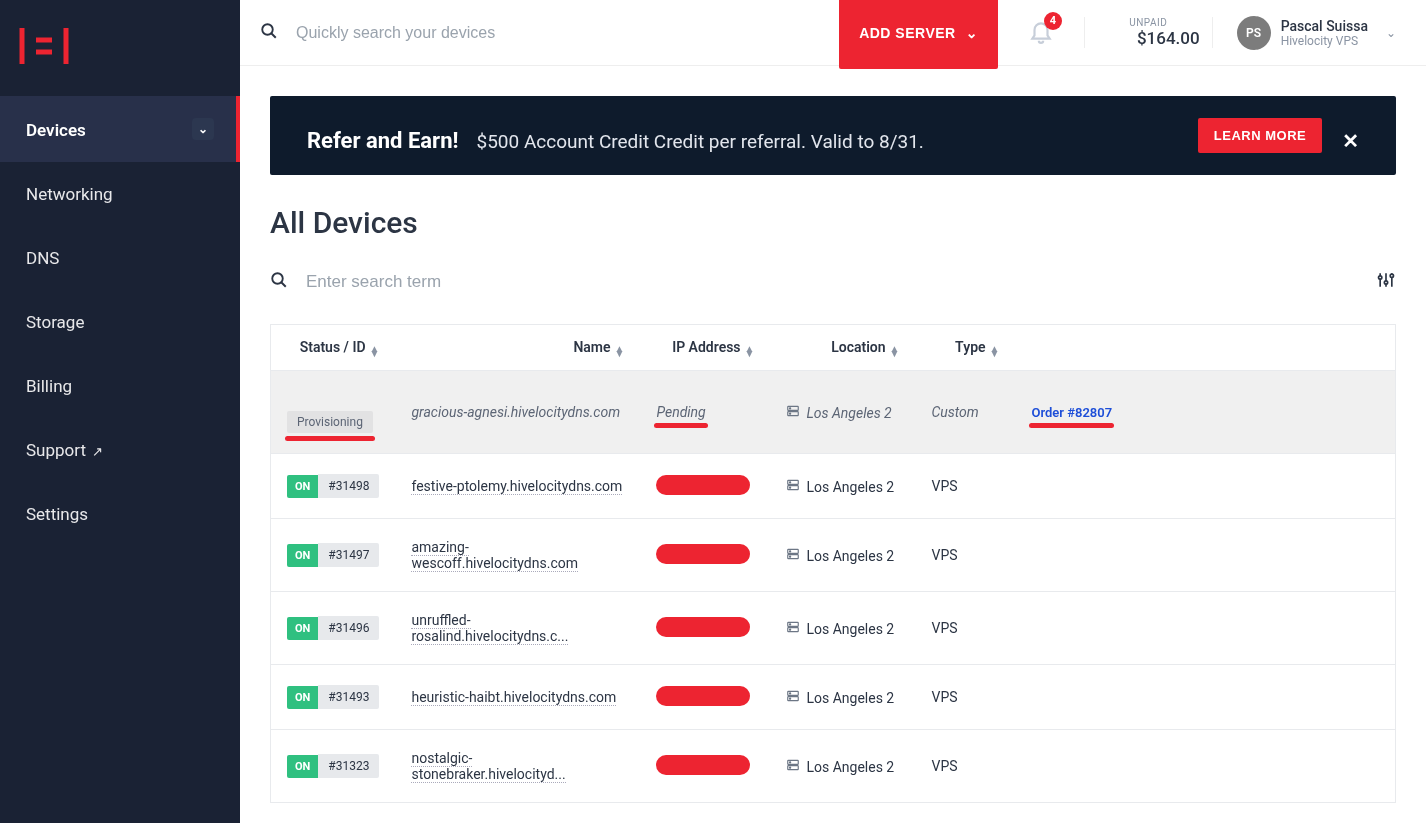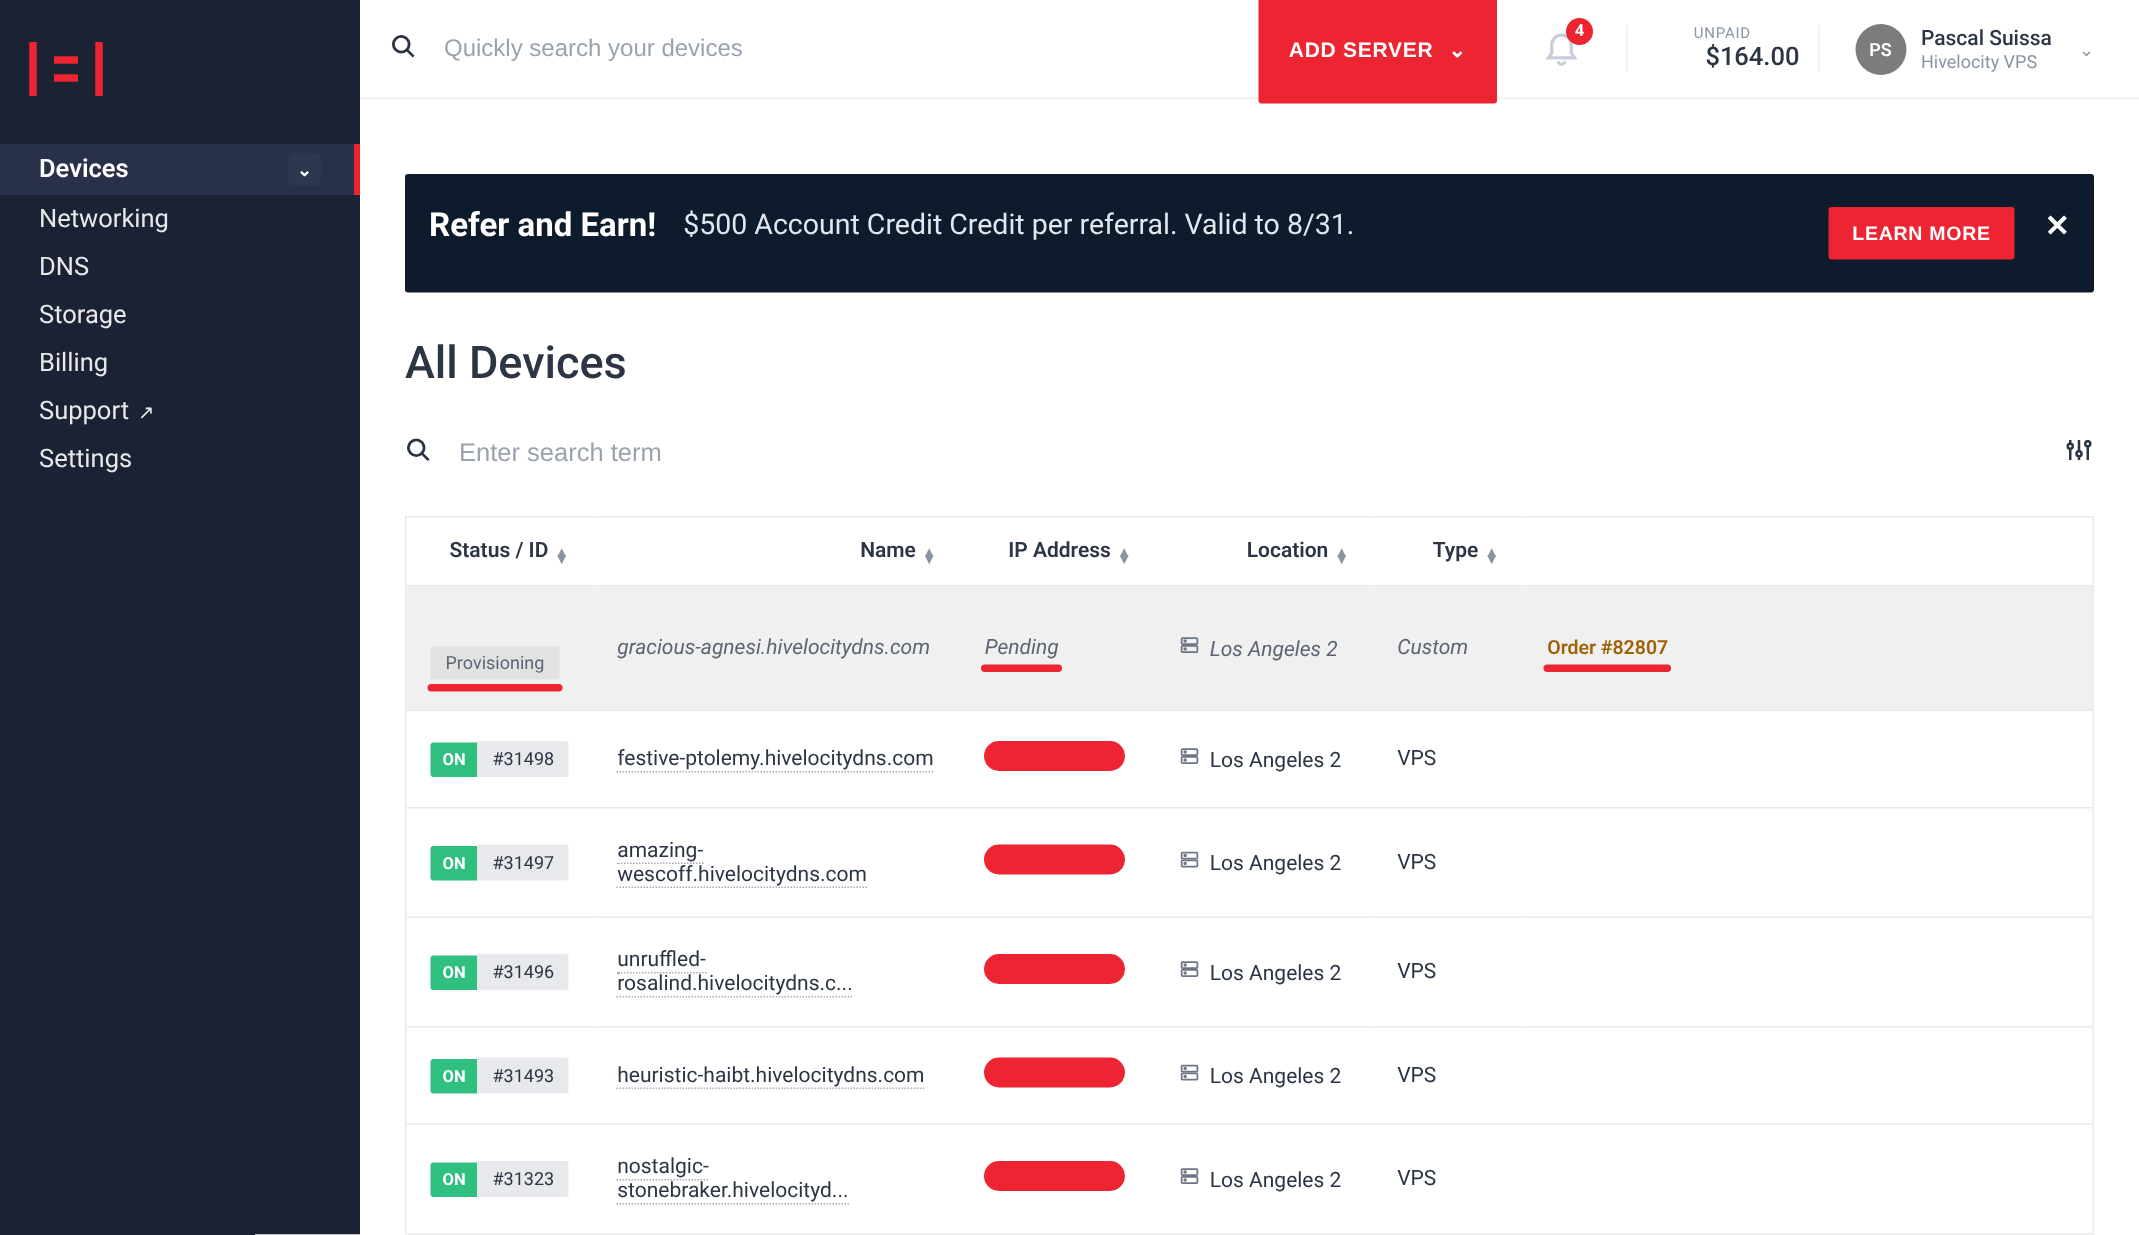--- a/index.html
+++ b/index.html
@@ -2,21 +2,21 @@
 <html><head>
 <meta charset="utf-8">
 <style>
 * { box-sizing: border-box; margin: 0; padding: 0; }
 body { font-family: -apple-system, BlinkMacSystemFont, "Segoe UI", Roboto, sans-serif; background: #fff; color: #2c3544; width: 1426px; height: 823px; overflow: hidden; display: flex; }
 .sidebar { width: 240px; background: #1a2234; color: #fff; display: flex; flex-direction: column; }
 .logo-wrap { padding: 28px 18px 32px; }
 .logo { color: #ed2431; font-size: 28px; font-weight: bold; letter-spacing: -2px; display: flex; align-items: center; gap: 4px;}
 .logo svg { display:block;}
 .nav { display: flex; flex-direction: column; }
-.nav-item { padding: 6px 22px; font-size: 17px; color: #e8e8ea; cursor: pointer; display: flex; align-items: center; justify-content: space-between; border-left: 4px solid transparent; }
+.nav-item { padding: 22px 22px; font-size: 17px; color: #e8e8ea; cursor: pointer; display: flex; align-items: flex-end; justify-content: space-between; border-left: 4px solid transparent; }
 .nav-item.active { background: #28304a; border-right: 4px solid #ed2431; font-weight: 600; color:#fff;}
 .nav-item .chev { background:#2c3750; border-radius:4px; width:22px; height:22px; display:flex; align-items:center; justify-content:center; font-size:12px;}
 .ext-icon { margin-left:6px; font-size:13px;}
 .main { flex: 1; display: flex; flex-direction: column; overflow: auto; }
 .topbar { display: flex; align-items: center; padding: 12px 30px 12px 20px; border-bottom: 1px solid #eee; gap: 18px; height: 66px;}
 .search-global { display: flex; align-items: center; flex: 1; gap: 18px; color:#9aa; }
 .search-global input { border: none; outline: none; font-size: 16px; flex: 1; color:#555;}
 .search-global input::placeholder { color:#9aa3ad;}
 .btn-addserver { background: #ed2431; color: #fff; border: none; padding: 28px 20px; font-size: 14px; font-weight: 600; letter-spacing: .5px; border-radius: 2px; cursor: pointer; display:flex; align-items:center; gap:10px;}
 .bell-wrap { position: relative; padding: 0 12px;}
@@ -24,21 +24,21 @@
 .badge { position: absolute; top: -6px; right: 4px; background: #ed2431; color: #fff; font-size: 11px; font-weight:700; width: 18px; height: 18px; border-radius: 50%; display: flex; align-items: center; justify-content: center; }
 .unpaid { text-align: center; padding: 0 12px; border-left:1px solid #eee; border-right:1px solid #eee;}
 .unpaid .lbl { font-size: 10px; color: #8a94a3; letter-spacing:.5px;}
 .unpaid .amt { font-size: 17px; color:#2c3544; font-weight:500;margin-left:40px;}
 .profile { display: flex; align-items: center; gap: 10px; padding-left:6px;}
 .avatar { width: 34px; height: 34px; background: #7c7c7c; color: #fff; border-radius: 50%; display: flex; align-items: center; justify-content: center; font-size: 12px; font-weight:600;}
 .profile .name { font-size: 14px; color:#2c3544; font-weight:500;}
 .profile .org { font-size: 12px; color: #8a94a3; }
 .profile .caret { color:#8a94a3; font-size:12px; margin-left:8px;}
 .content { padding: 30px 30px 30px 30px; }
-.banner { background: #0e1b2c; color: #fff; display: flex; align-items: flex-start; padding: 22px 16px; margin-top: 20px; border-radius:2px;}
+.banner { background: #0e1b2c; color: #fff; display: flex; align-items: flex-end; padding: 22px 37px; border-radius:2px;}
 .banner h3 { font-size: 22px; font-weight:700; margin-right: 18px;}
 .banner p { font-size: 19px; flex: 1; color:#e2e6ed; font-weight:400;}
 .btn-learn { background: #ed2431; color: #fff; border: none; padding: 10px 16px; font-size: 13px; font-weight:700; letter-spacing:.5px; border-radius:2px; cursor:pointer; margin-right:20px;}
 .banner .close { color: #fff; font-size: 20px; cursor:pointer; font-weight:bold;}
 h1.page-title { font-size: 30px; font-weight: 500; color:#2c3544; margin: 30px 0 24px;}
 .table-toolbar { display:flex; align-items:center; gap:18px; margin-bottom:24px;}
 .table-toolbar input { border:none; outline:none; font-size:17px; flex:1; padding:8px 0; color:#444;}
 .table-toolbar input::placeholder { color:#9aa3ad;}
 .filter-icon { font-size:18px; color:#2c3544;}
 .search-icon-lg { color:#2c3544; font-size:18px;}
@@ -50,21 +50,21 @@
 tr.provisioning td { font-style: italic; color:#5c6575;}
 .chip-prov { background:#e2e2e3; padding:4px 10px; font-size:12px; border-radius:2px; font-style:normal; color:#5c6575; position:relative; display:inline-block;margin-top:20px;}
 .underline-red { position:absolute; left:-2px; right:-2px; bottom:-8px; height:5px; background:#ed2431; border-radius:3px;}
 .status-cell { display:flex; align-items:center; gap:0;}
 .on-badge { background:#2fc080; color:#fff; font-size:11px; font-weight:700; padding:5px 8px; border-radius:2px 0 0 2px;}
 .id-badge { background:#e7e9ec; color:#2c3544; font-size:12px; padding:5px 10px; border-radius:0 2px 2px 0;}
 .name-link { color:#2c3544; text-decoration:none; border-bottom:1px dotted #aab;}
 .ip-redact { display:inline-block; width:94px; height:20px; background:#ed2431; border-radius:10px;}
 .pending-wrap { position:relative; display:inline-block; font-style:italic; color:#5c6575;}
 .loc-icon { margin-right:6px; color:#6c7685;}
-.order-wrap { position:relative; display:inline-block; font-size:13px; font-weight:600; color:#a16207; font-style:normal;}
+.order-wrap { position:relative; display:inline-block; font-size:13px; font-weight:600; color:#1d4ed8; font-style:normal;}
 </style>
 </head>
 <body>
 
 <div class="sidebar">
   <div class="logo-wrap">
     <span class="logo">
       <svg width="52" height="36" viewBox="0 0 52 36">
           <g fill="none" stroke="#ed2431" stroke-width="5">
             <line x1="4" y1="0" x2="4" y2="36"></line>

